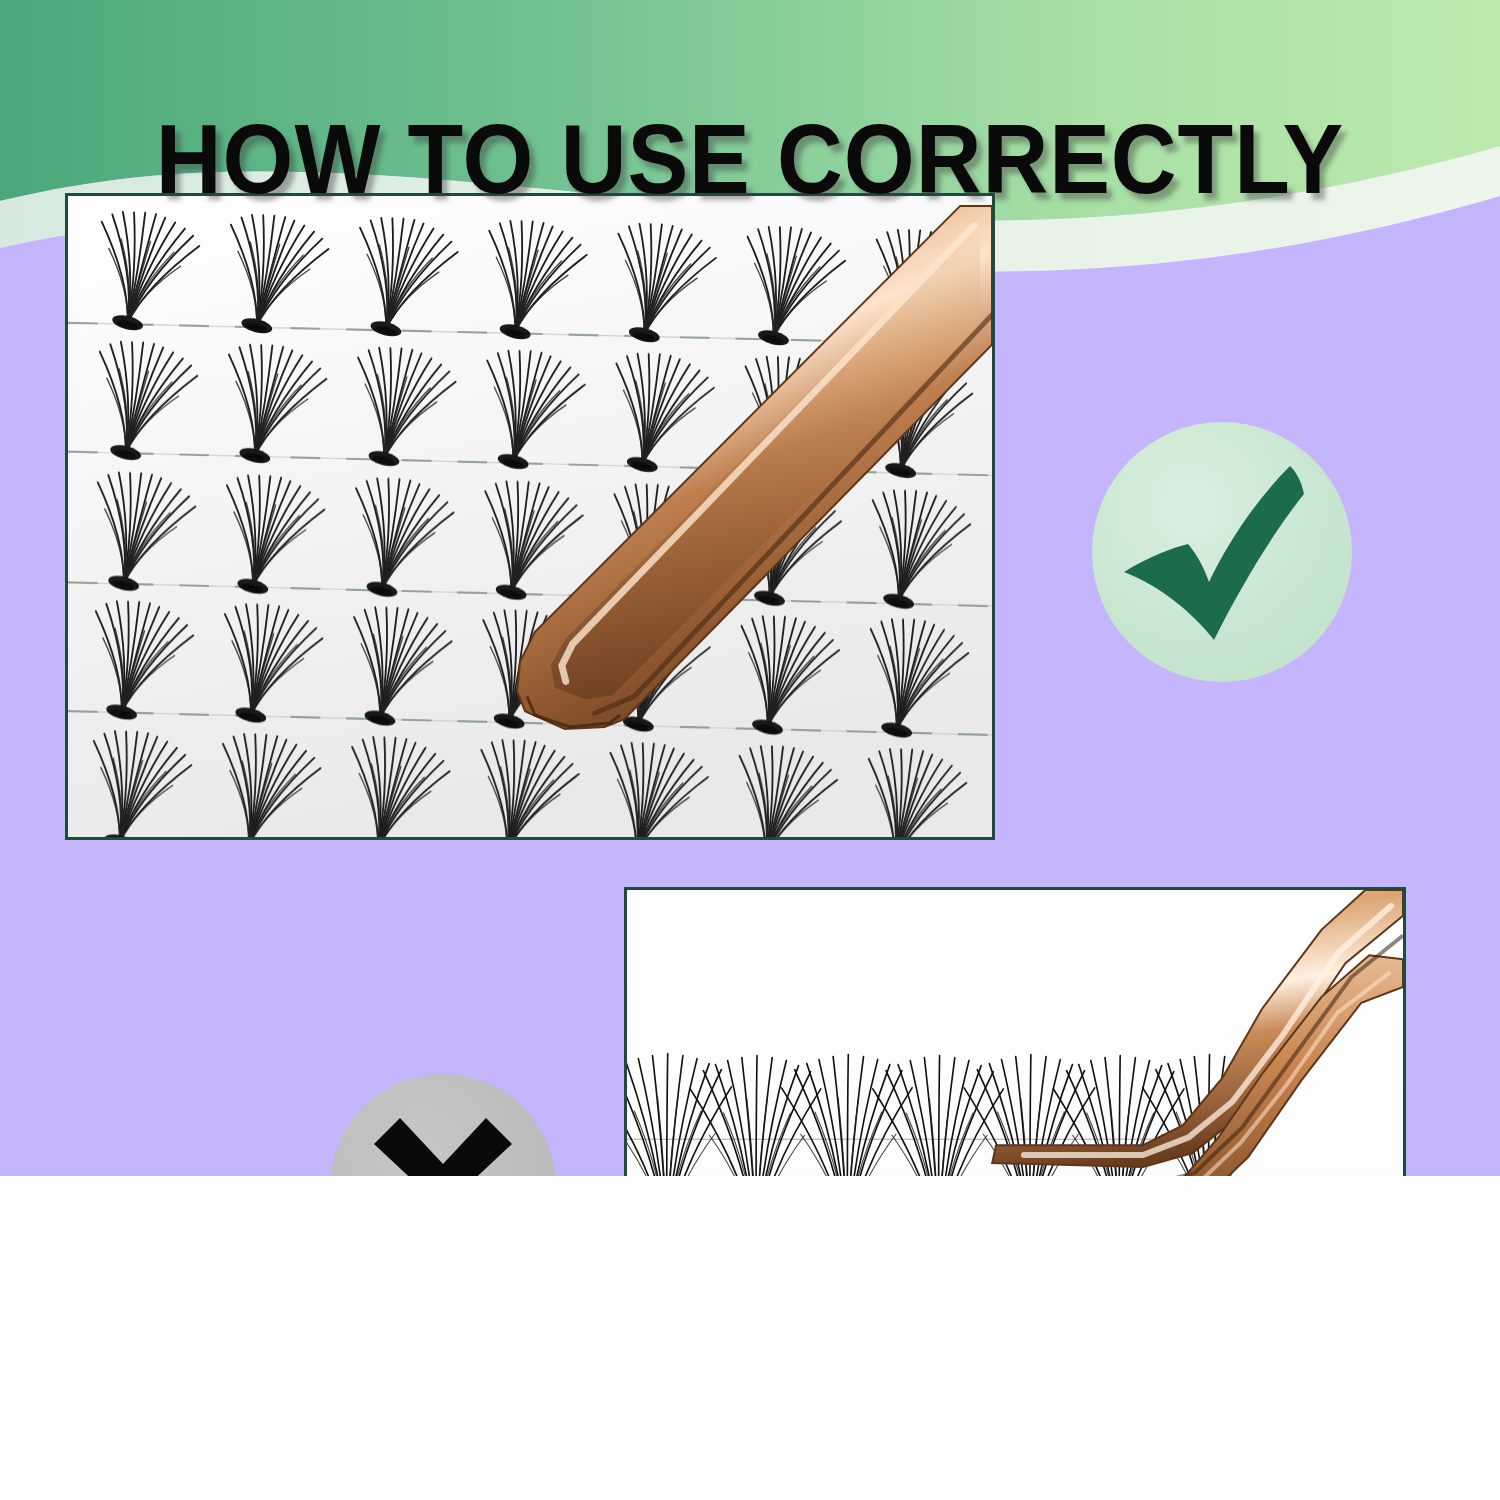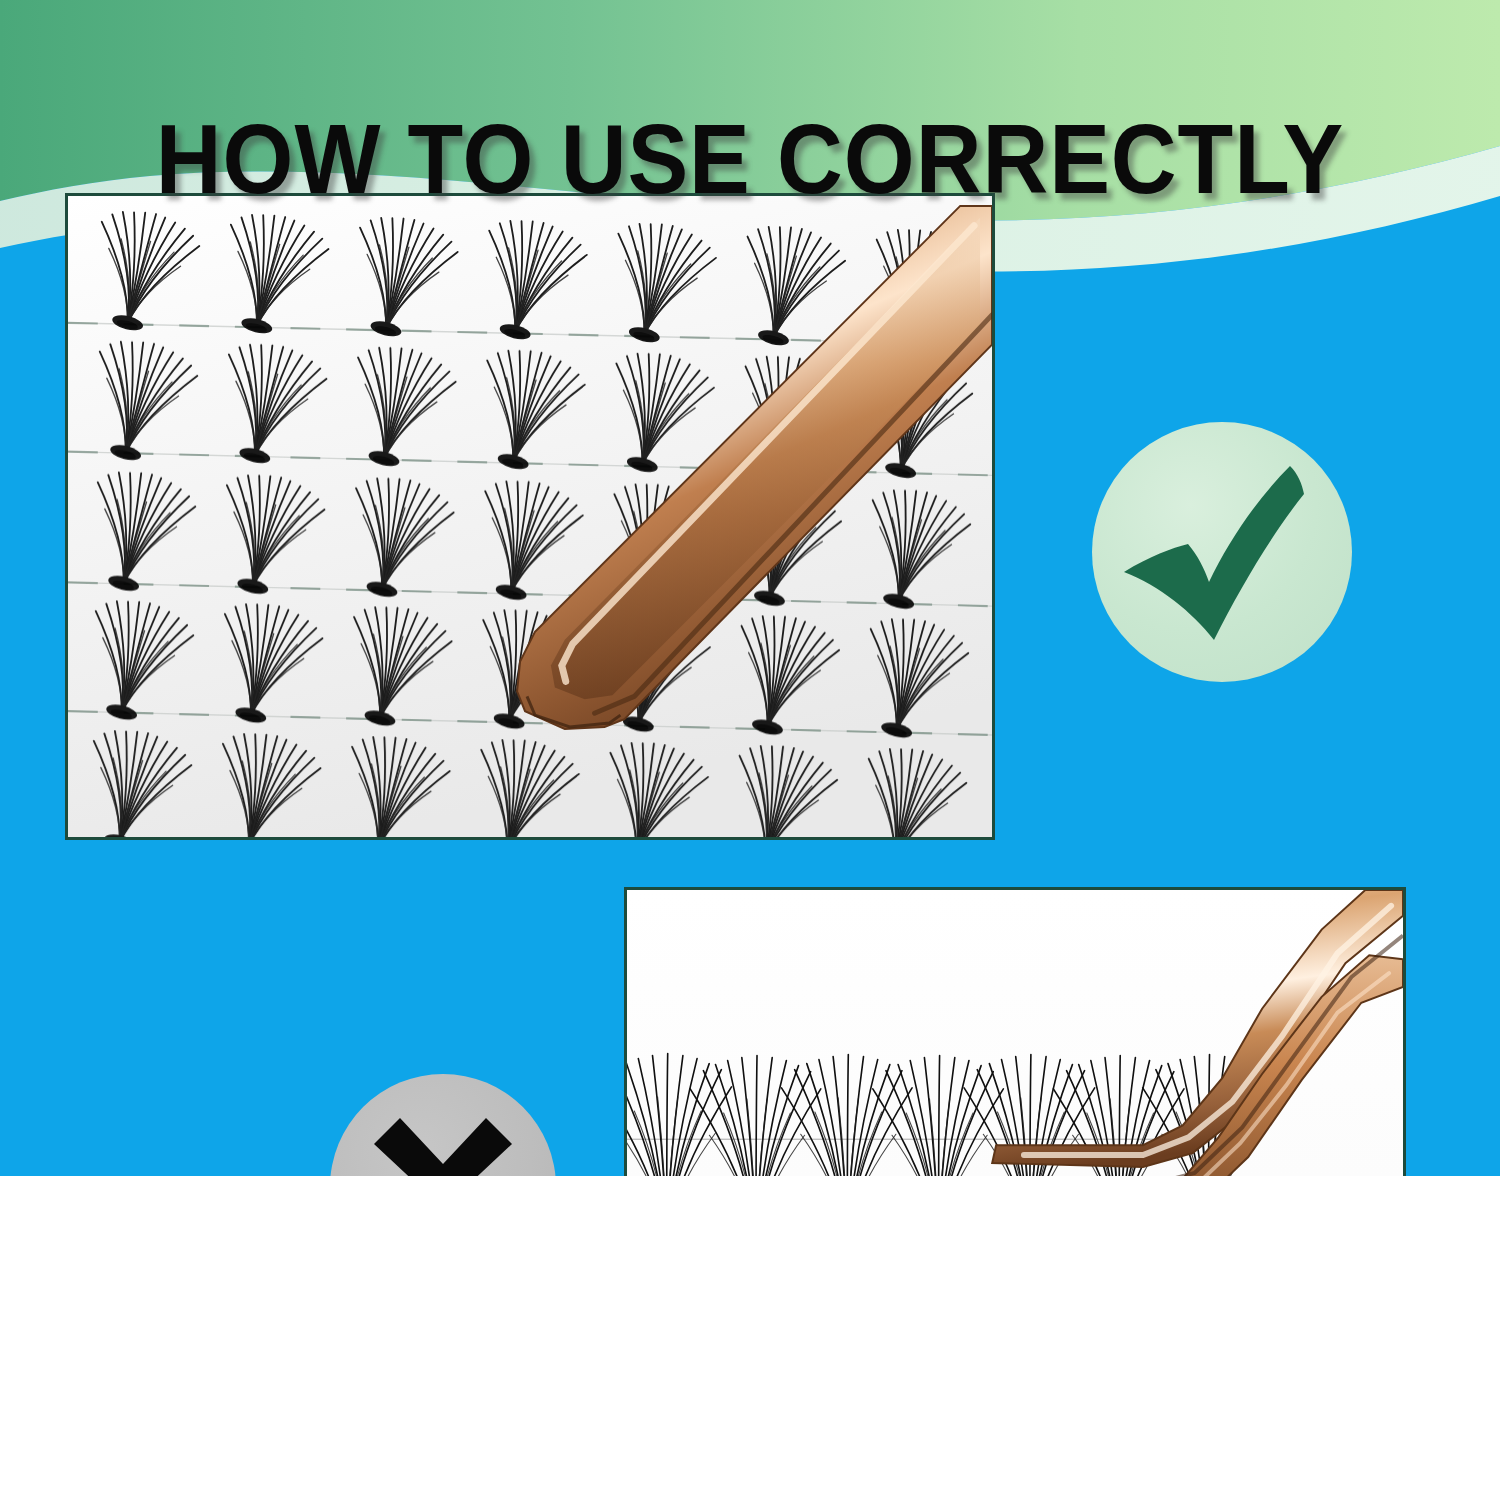--- a/index.html
+++ b/index.html
@@ -1,19 +1,19 @@
 <!DOCTYPE html>
 <html><head>
 <meta charset="utf-8">
 <style>
   html,body{margin:0;padding:0;background:#fff;}
   body{width:1500px;height:1500px;overflow:hidden;
        font-family:"Liberation Sans","DejaVu Sans",sans-serif;}
 
-  #poster{position:relative;width:1500px;height:1176px;background:#0ea5e9;overflow:hidden;}
+  #poster{position:relative;width:1500px;height:1176px;background:#c4b5fd;overflow:hidden;}
 
   
   .wave-layer{position:absolute;left:0;top:0;width:1500px;height:1500px;pointer-events:none;}
   .wave-layer.behind{z-index:1;}
 
   
   #title{
     position:absolute;left:0;top:44px;width:1500px;
     text-align:center;z-index:6;
     font-family:"Liberation Sans","DejaVu Sans",sans-serif;

